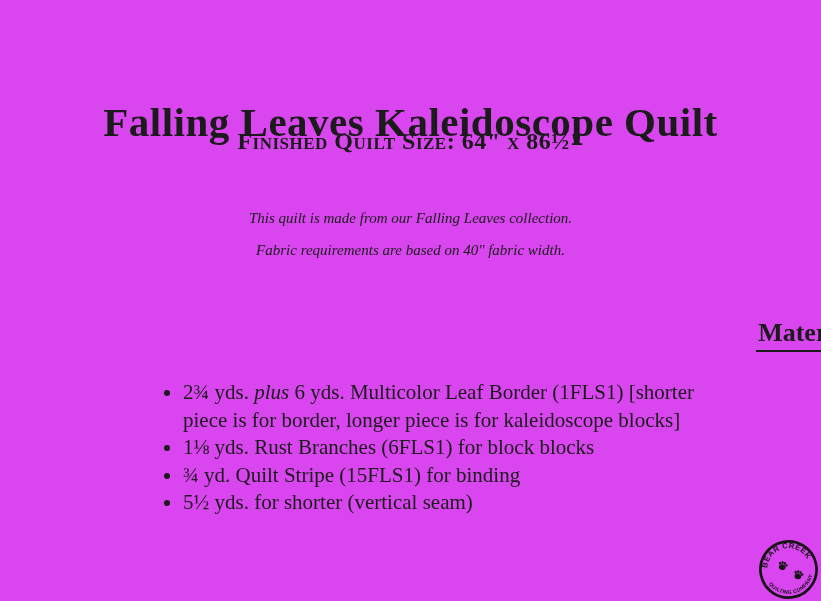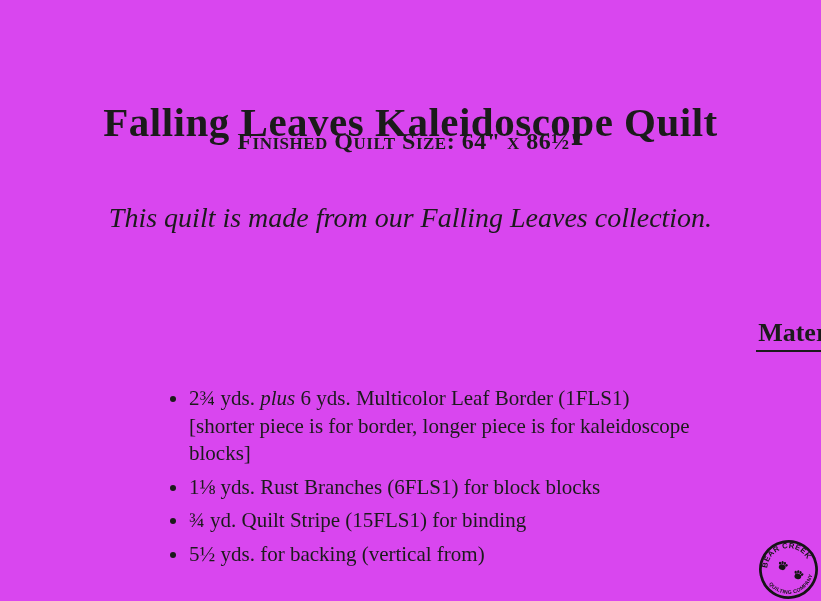--- a/index.html
+++ b/index.html
@@ -30,21 +30,21 @@
     font-weight: bold;
     font-variant: small-caps;
     font-size: 24px;
     letter-spacing: 0.5px;
   }
   .intro {
     position: absolute;
     top: 202px; left: 0; width: 100%;
     text-align: center;
     font-style: italic;
-    font-size: 28px;
+    font-size: 15px;
     line-height: 32px;
   }
   .materials-heading {
     position: absolute;
     top: 318px; left: 0; width: 100%;
     text-align: right;
     font-size: 26px;
     font-weight: bold;
     padding-left: 46px;
   }
@@ -58,21 +58,21 @@
     top: 379px; left: 146px;
     width: 520px;
     font-size: 21px;
     line-height: 27.5px;
     margin: 0;
     padding-left: 37px;
   }
   .materials-list li {
     list-style: disc outside;
     padding-left: 0;
-    margin: 6px;
+    margin: 0;
   }
   .logo {
     position: absolute;
     right: 2px; bottom: 1px;
     width: 61px; height: 61px;
     transform: rotate(-12deg);
   }
   .logo text {
     font-family: "Liberation Sans", sans-serif;
     fill: #151515;
@@ -82,31 +82,32 @@
 <body>
 
 <div class="page">
 
   <h1 class="title">Falling Leaves Kaleidoscope Quilt</h1>
 
   <div class="subtitle">Finished Quilt Size: 64" x 86½"</div>
 
   <div class="intro">
     <div>This quilt is made from our Falling Leaves collection.</div>
+    <div>Fabric requirements are based on 40" fabric width.</div>
   </div>
 
   <div class="materials-heading">
     <span class="underline">Materials</span>
   </div>
 
   <ul class="materials-list">
     <li><span>2¾ yds. </span><i>plus</i><span> 6 yds. Multicolor Leaf Border (1FLS1) [shorter piece is for border, longer piece is for kaleidoscope blocks]</span></li>
     <li><span>1⅛ yds. Rust Branches (6FLS1) for block blocks</span></li>
     <li><span>¾ yd. Quilt Stripe (15FLS1) for binding</span></li>
-    <li><span>5½ yds. for backing (vertical from)</span></li>
+    <li><span>5½ yds. for shorter (vertical seam)</span></li>
   </ul>
 
   <svg class="logo" viewBox="0 0 100 100" width="61" height="61" xmlns="http://www.w3.org/2000/svg">
     <circle cx="50" cy="50" r="46" fill="none" stroke="#151515" stroke-width="4.5"></circle>
     <defs>
       <path id="arcTop" d="M 17.1,62 A 35,35 0 1 1 82.9,62" fill="none"></path>
       <path id="arcBottom" d="M 12.4,63.7 A 40,40 0 0 0 87.6,63.7" fill="none"></path>
     </defs>
     <text font-size="12.5" font-weight="bold" letter-spacing="0.8">
       <textPath href="#arcTop" startOffset="50%" text-anchor="middle">BEAR CREEK</textPath>

